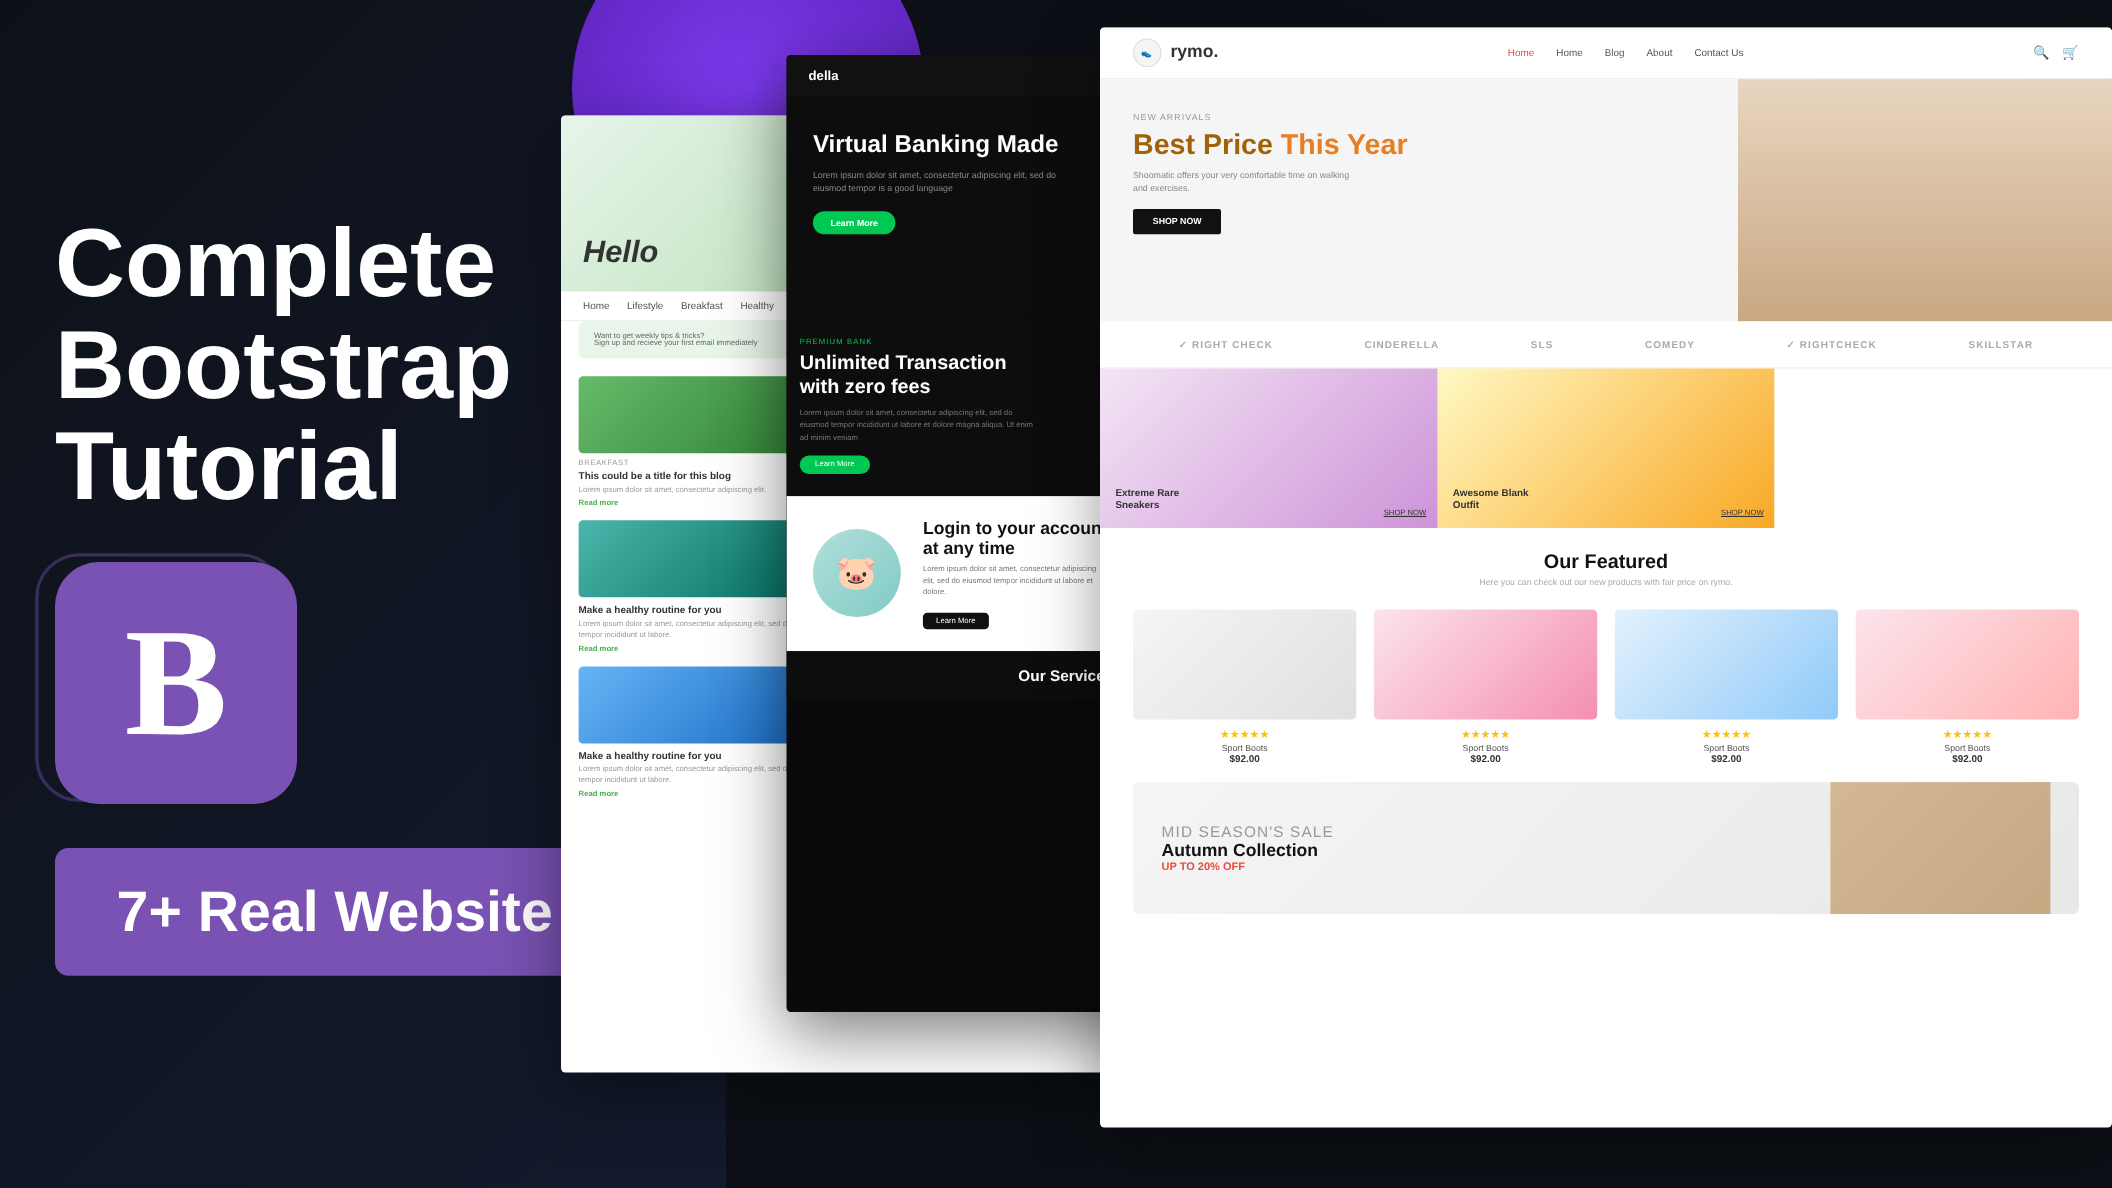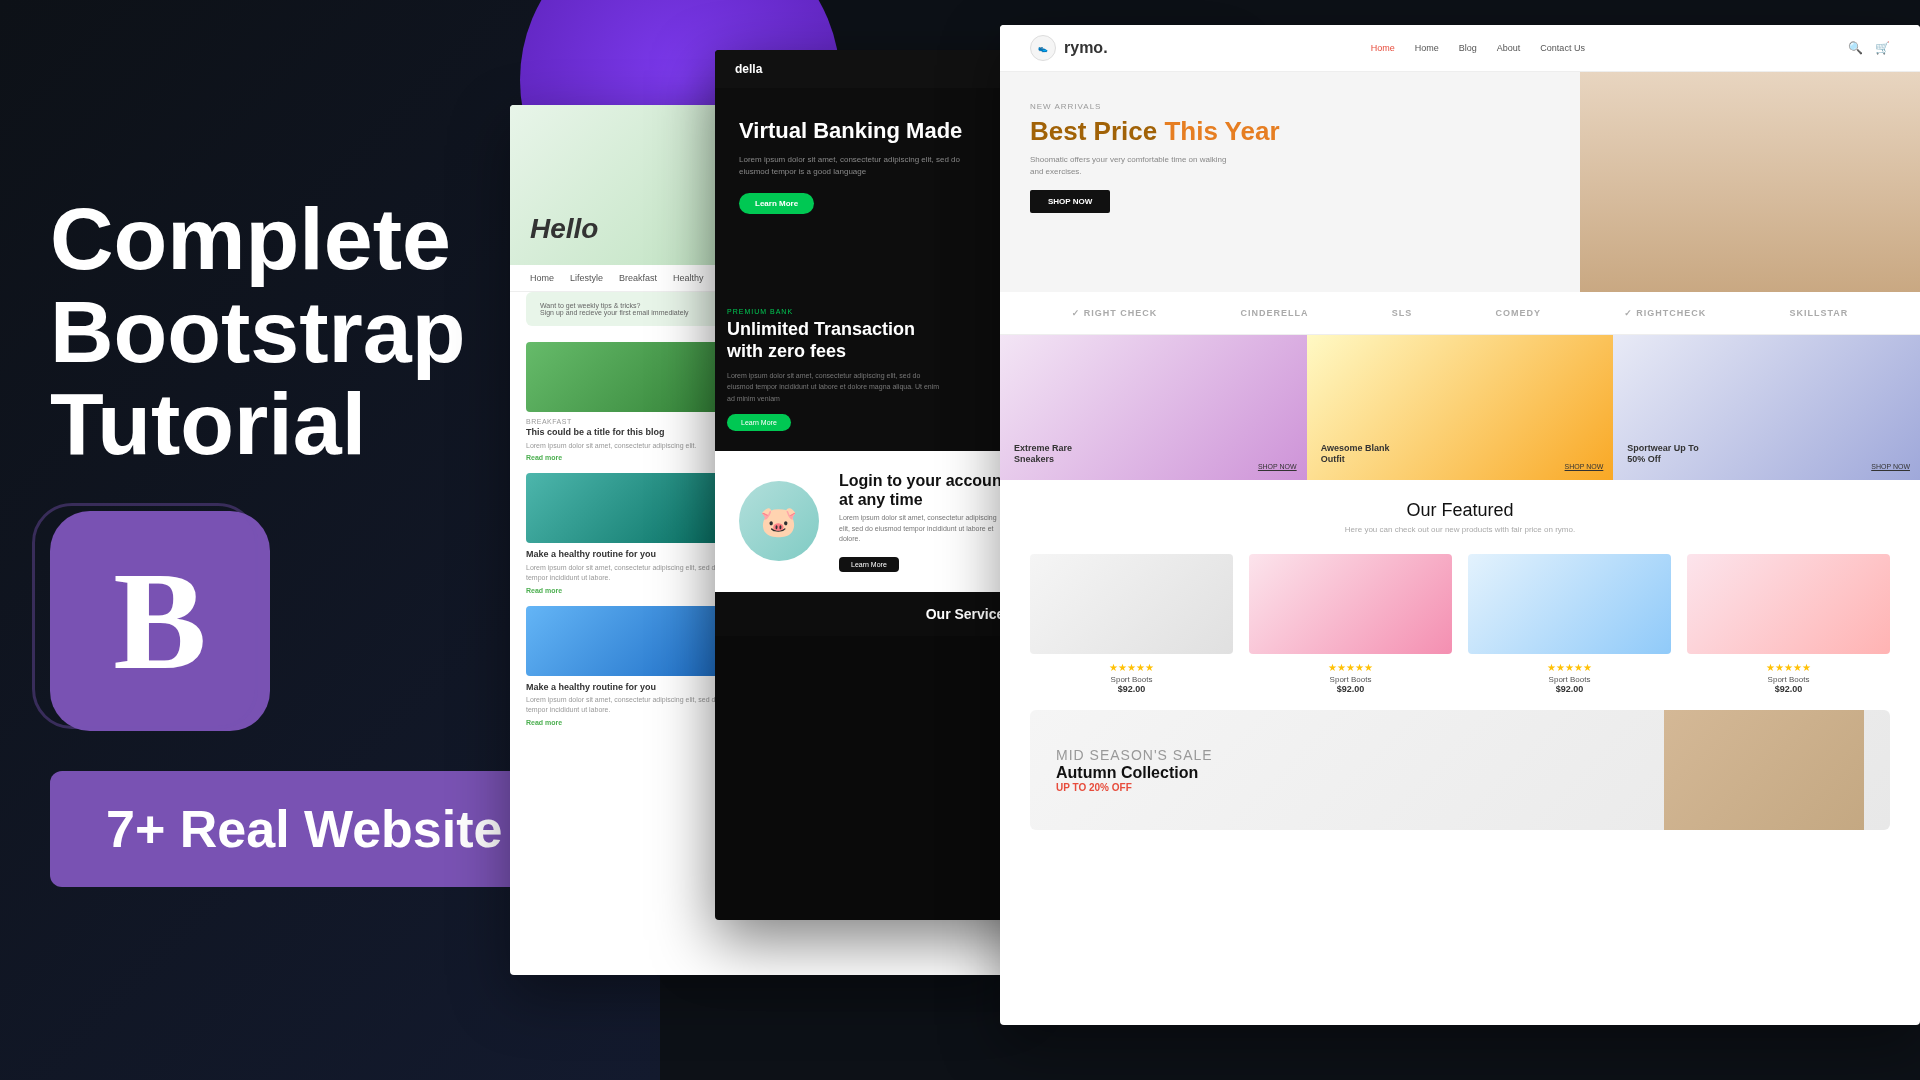--- a/index.html
+++ b/index.html
@@ -474,21 +474,21 @@
       color: #333;
       text-decoration: underline;
     }
 
     .ecom-our-featured {
       padding: 20px 30px 10px;
       text-align: center;
     }
     .ecom-of-title {
       font-size: 18px;
-      font-weight: 400;
+      font-weight: 700;
       color: #111;
       text-align: center;
     }
     .ecom-of-sub {
       font-size: 8px;
       color: #aaa;
       margin-top: 4px;
     }
 
     .ecom-products {
@@ -733,24 +733,20 @@
 
   <div class="ecom-featured-grid">
     <div class="ecom-feat-item sneakers">
       <div class="ecom-feat-label">Extreme Rare<br>Sneakers</div>
       <div class="ecom-feat-btn">SHOP NOW</div>
     </div>
     <div class="ecom-feat-item outfit">
       <div class="ecom-feat-label">Awesome Blank<br>Outfit</div>
       <div class="ecom-feat-btn">SHOP NOW</div>
     </div>
-    <div class="ecom-feat-item watch">
-      <div class="ecom-feat-label">Sportwear Up To<br>50% Off</div>
-      <div class="ecom-feat-btn">SHOP NOW</div>
-    </div>
   </div>
 
   <div class="ecom-our-featured">
     <div class="ecom-of-title">Our Featured</div>
     <div class="ecom-of-sub">Here you can check out our new products with fair price on rymo.</div>
   </div>
 
   <div class="ecom-products">
     <div class="ecom-product">
       <div class="ecom-product-img shoe1"></div>

